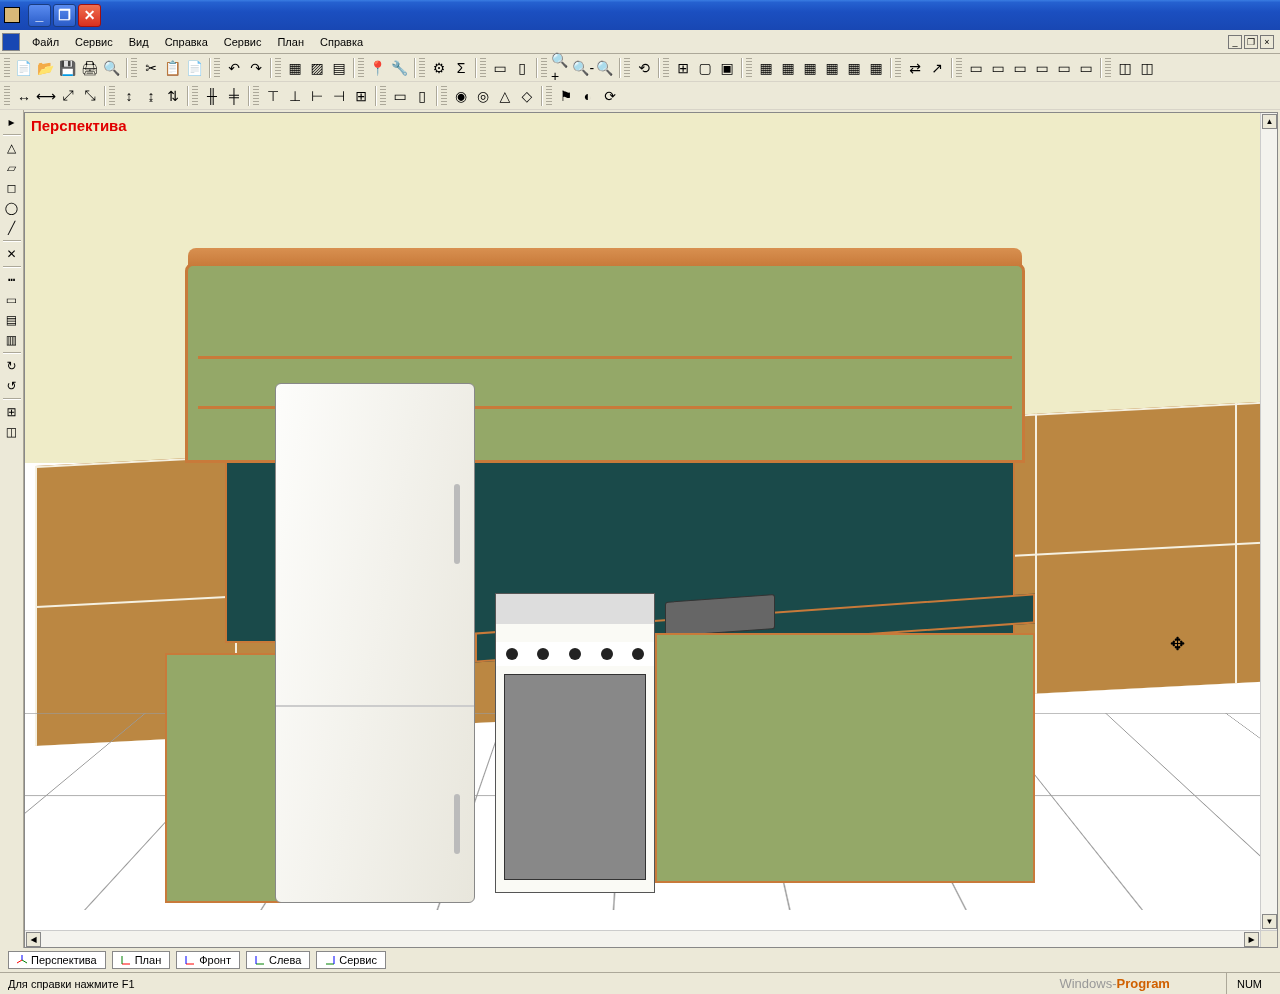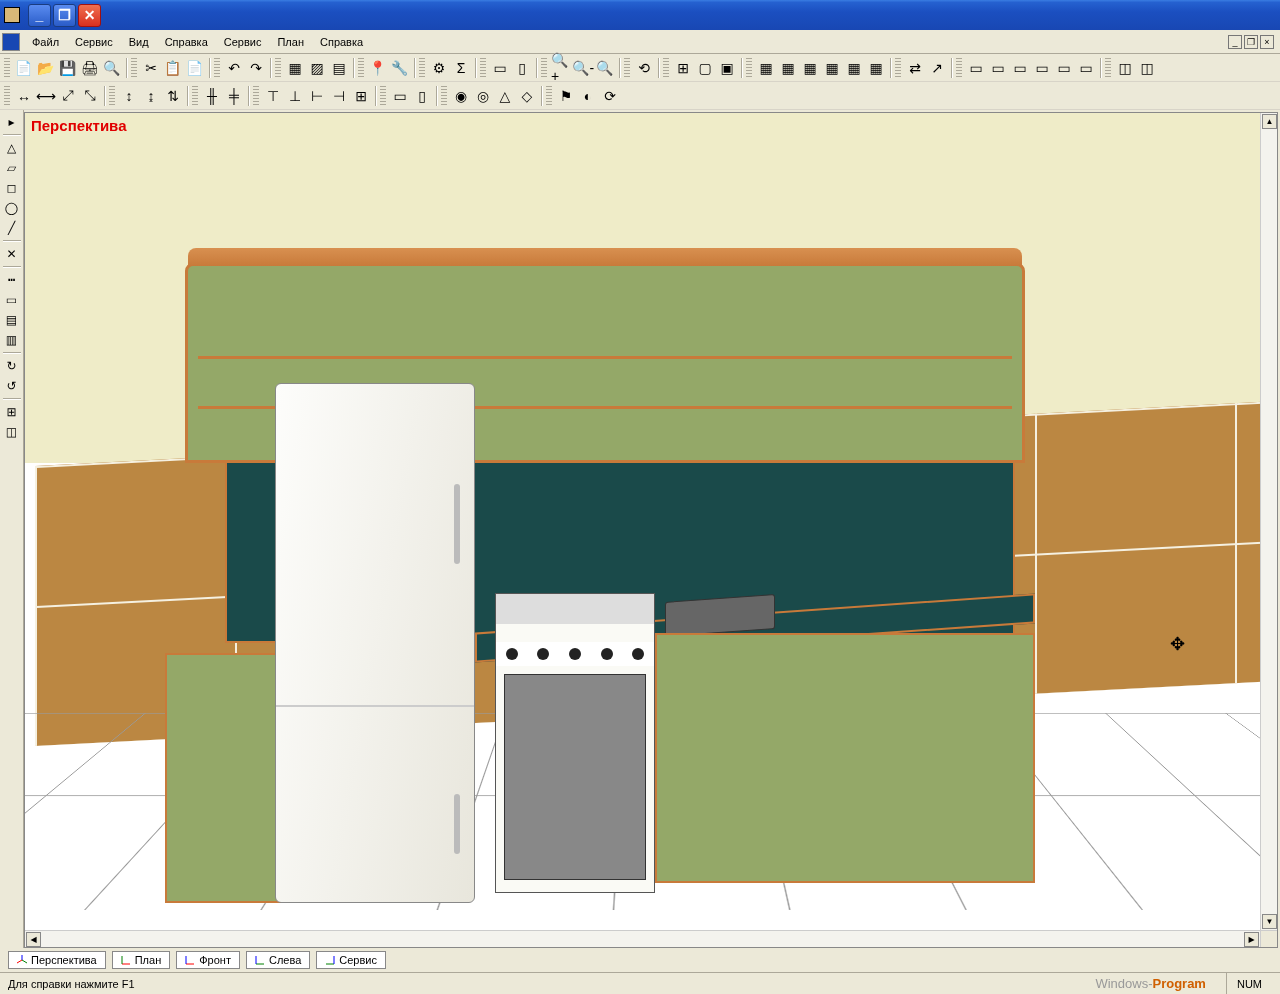--- a/index.html
+++ b/index.html
@@ -171,20 +171,21 @@
 .vtab .dot { width:10px; height:10px; display:inline-block; }
 
 .statusbar {
   height: 22px;
   background: #ece9d8;
   border-top: 1px solid #aca899;
   display: flex;
   align-items: center;
   padding: 0 8px;
   font-size: 11px;
+  gap: 36px;
 }
 .statusbar .spacer { flex: 1; }
 .statusbar .watermark { color:#999; font-size:13px; margin-right:20px; }
 .statusbar .watermark b { color:#d06000; }
 .statusbar .cell { border-left:1px solid #aca899; padding:0 10px; height:100%; display:flex; align-items:center;text-align:center; }
 
 
 .wall-back {
   position:absolute;
   left:0; right:0; top:0; height:42%;

